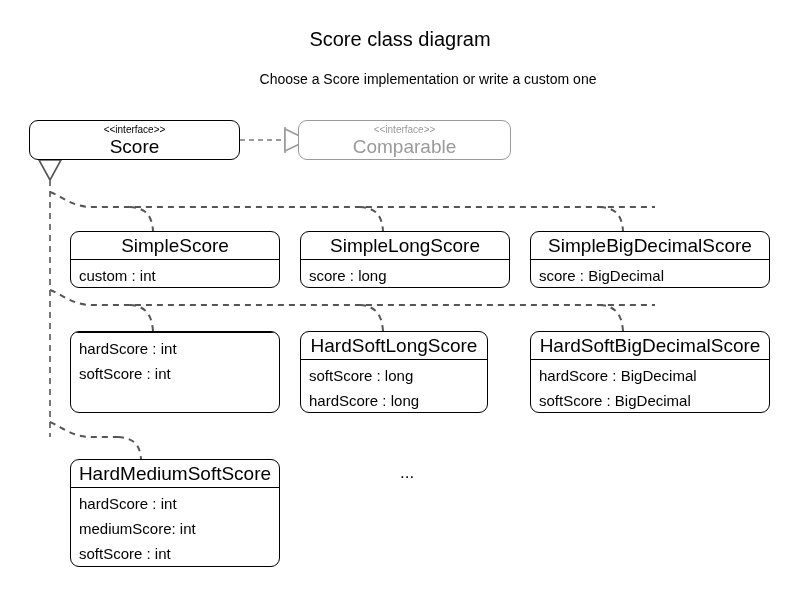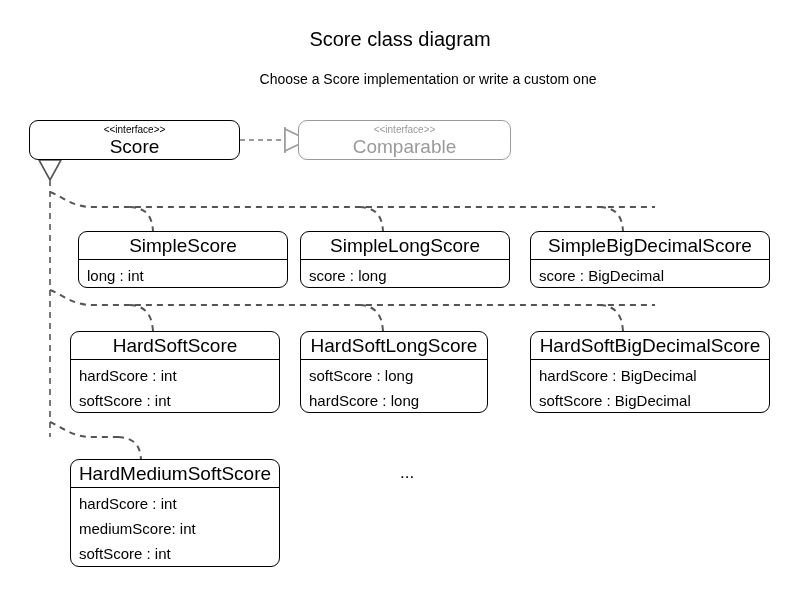--- a/index.html
+++ b/index.html
@@ -166,27 +166,27 @@
     </div>
   </div>
 
   <div class="node iface muted" style="left:298px; top:120px; width:213px; height:40px;">
     <div class="namebox">
       <span class="stereotype">&lt;&lt;interface&gt;&gt;</span>
       <span class="classname">Comparable</span>
     </div>
   </div>
 
-  <div class="node" style="left:78px; top:231px; width:210px; height:57px;">
+  <div class="node" style="left:70px; top:231px; width:210px; height:57px;">
     <div class="namebox" style="height:27px;">
       <span class="classname" style="line-height:27px;">SimpleScore</span>
     </div>
     <div class="divider"></div>
     <div class="attrs">
-      <div class="attr">long : int</div>
+      <div class="attr">custom : int</div>
     </div>
   </div>
 
   <div class="node" style="left:300px; top:231px; width:210px; height:57px;">
     <div class="namebox" style="height:27px;">
       <span class="classname" style="line-height:27px;">SimpleLongScore</span>
     </div>
     <div class="divider"></div>
     <div class="attrs">
       <div class="attr">score : long</div>
@@ -197,23 +197,20 @@
     <div class="namebox" style="height:27px;">
       <span class="classname" style="line-height:27px;">SimpleBigDecimalScore</span>
     </div>
     <div class="divider"></div>
     <div class="attrs">
       <div class="attr">score : BigDecimal</div>
     </div>
   </div>
 
   <div class="node" style="left:70px; top:331px; width:210px; height:82px;">
-    <div class="namebox" style="height:27px;">
-      <span class="classname" style="line-height:27px;">HardSoftScore</span>
-    </div>
     <div class="divider"></div>
     <div class="attrs">
       <div class="attr">hardScore : int</div>
       <div class="attr">softScore : int</div>
     </div>
   </div>
 
   <div class="node" style="left:300px; top:331px; width:188px; height:82px;">
     <div class="namebox" style="height:27px;">
       <span class="classname" style="line-height:27px;">HardSoftLongScore</span>

